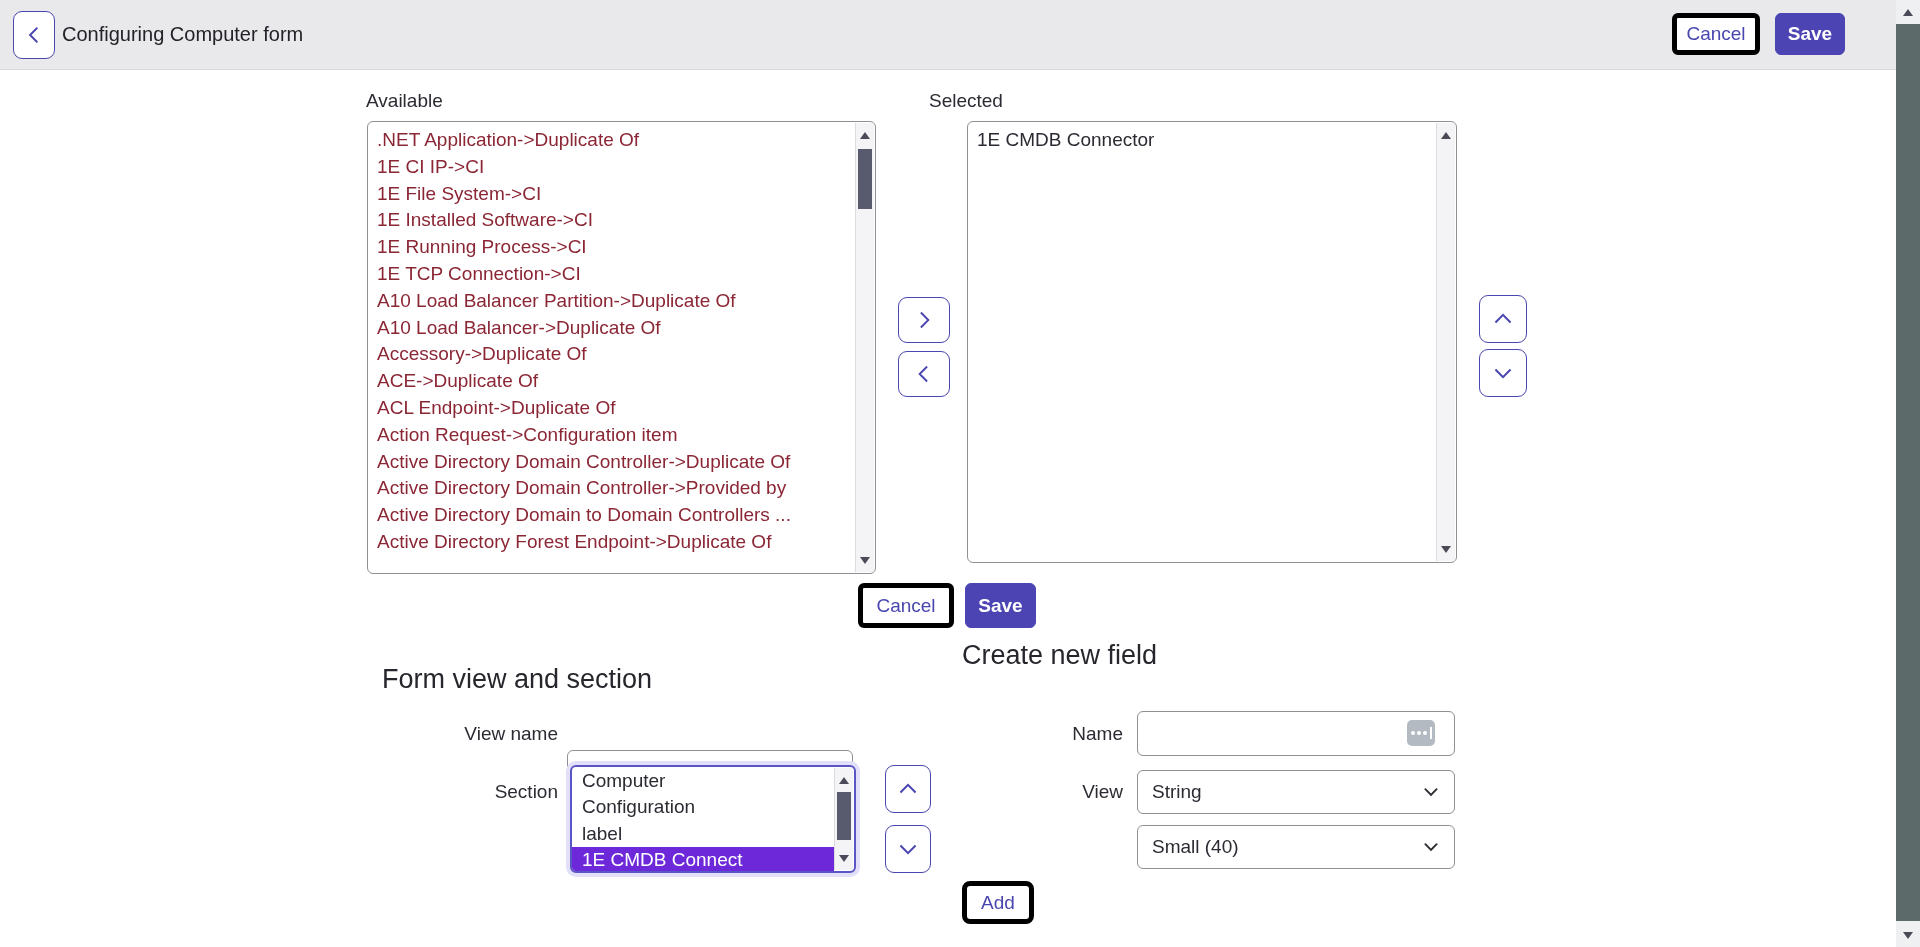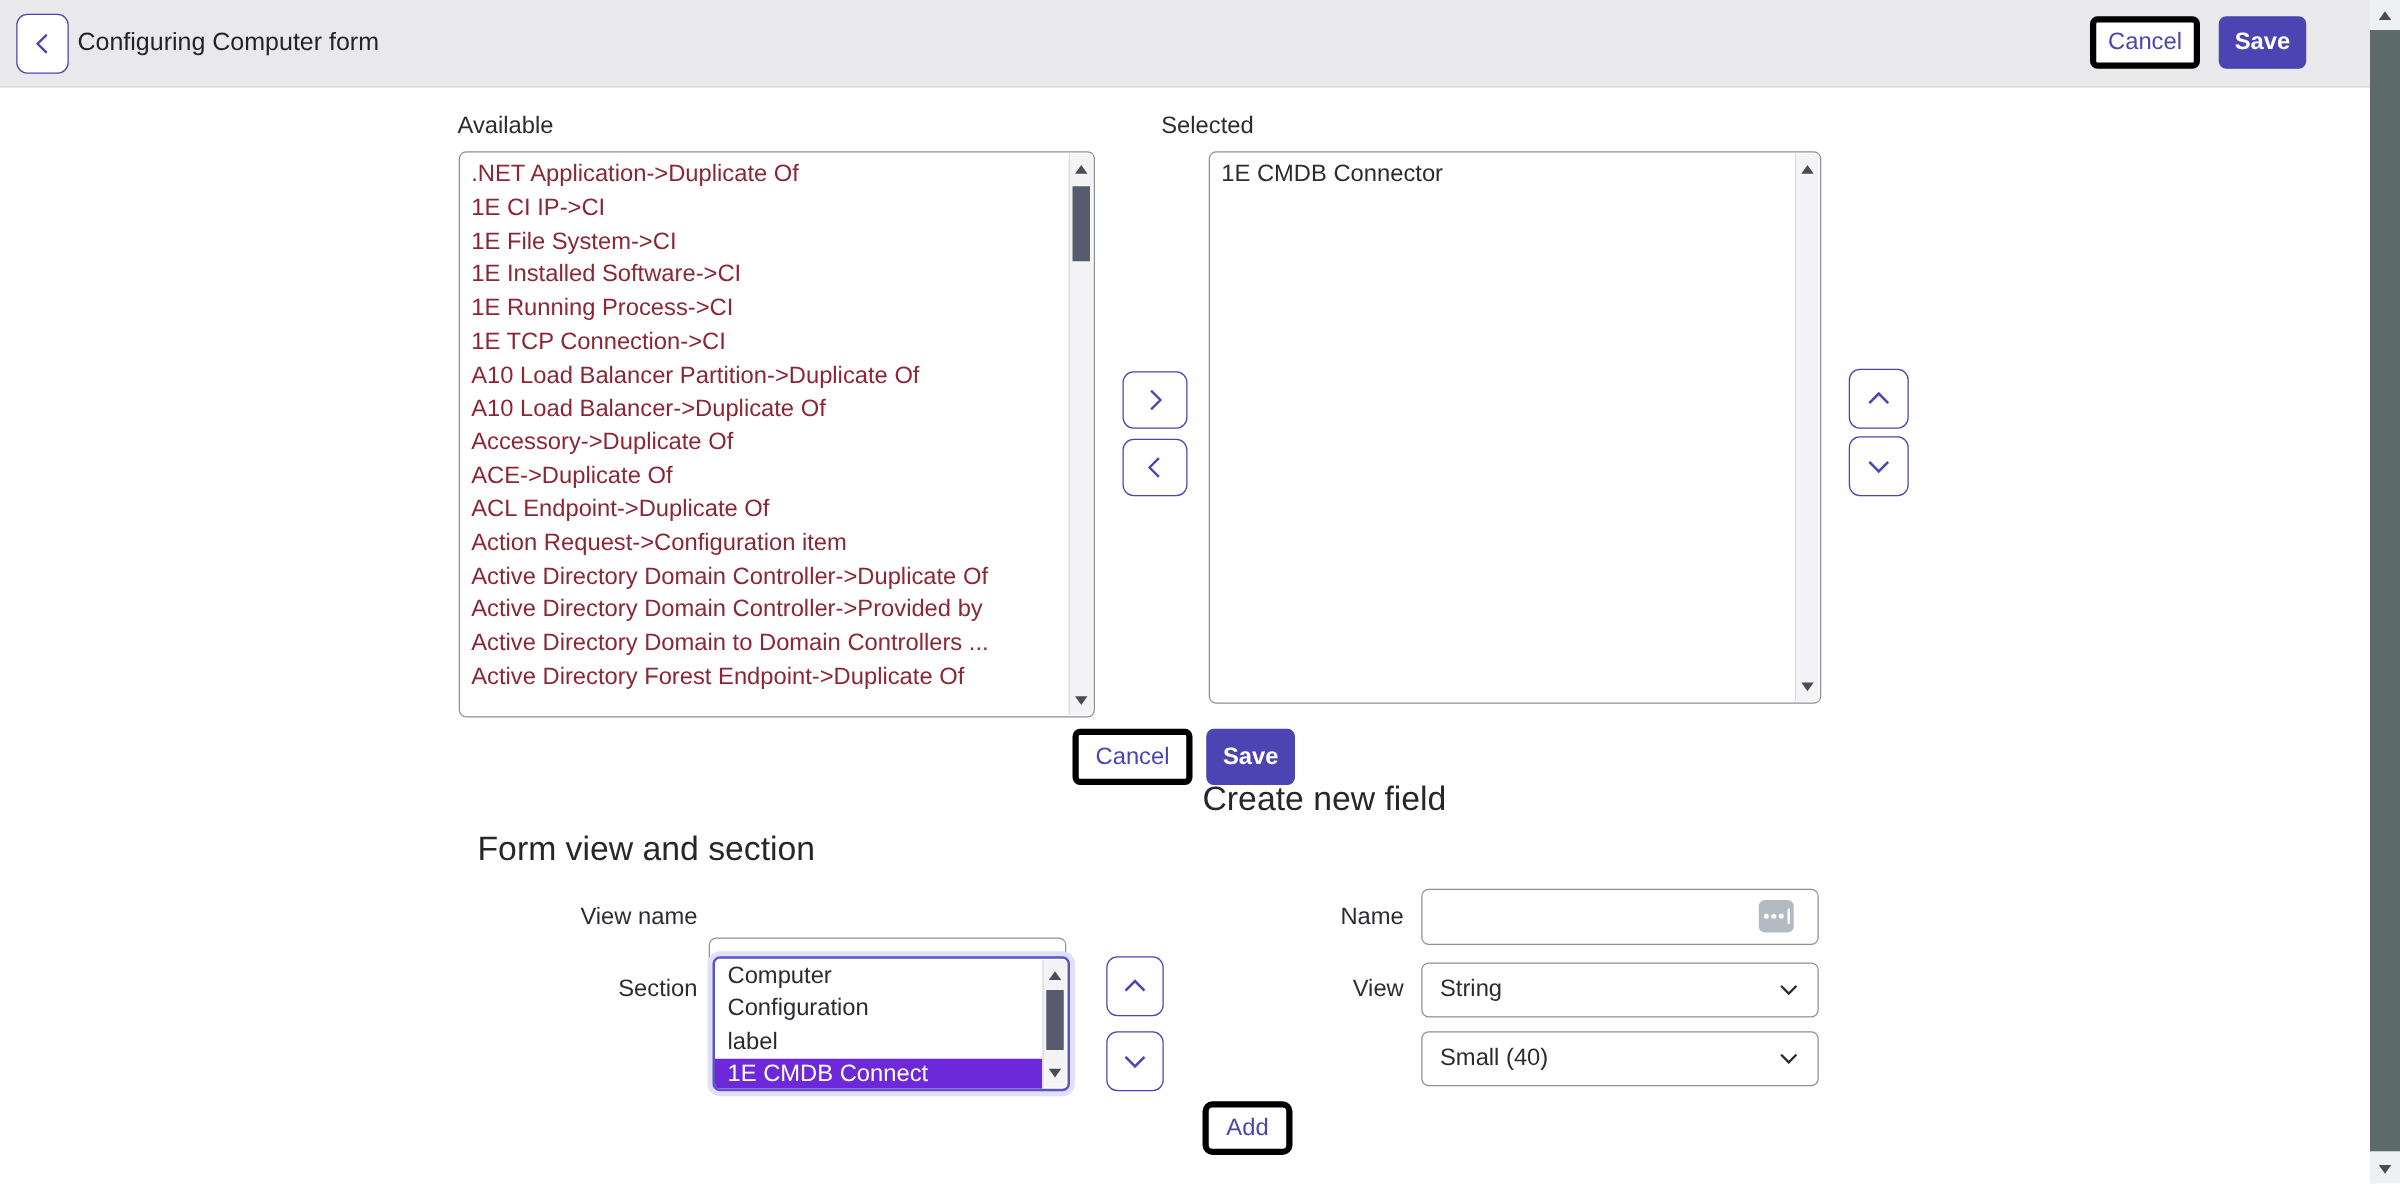--- a/index.html
+++ b/index.html
@@ -216,21 +216,21 @@
     </span>
   </div>
   <div class="sq-btn sec-down">
     <span>
       <svg width="22" height="22" viewBox="0 0 16 16">
           <path d="M2.5 5.5 L8 11 L13.5 5.5" fill="none" stroke="#4a46b0" stroke-width="1.5"></path>
         </svg>
     </span>
   </div>
 
-  <div class="section-heading" style="left:962px; top:624px;">Create new field</div>
+  <div class="section-heading" style="left:962px; top:640px;">Create new field</div>
 
   <div class="field-label" style="left:895px; top:711px; width:228px; height:45px;">Name</div>
   <input class="control name-input" type="text" value="" style="">
   <div class="name-badge">
     <span class="dot"></span>
       <span class="dot"></span>
       <span class="dot"></span>
       <span class="bar"></span>
   </div>
 

